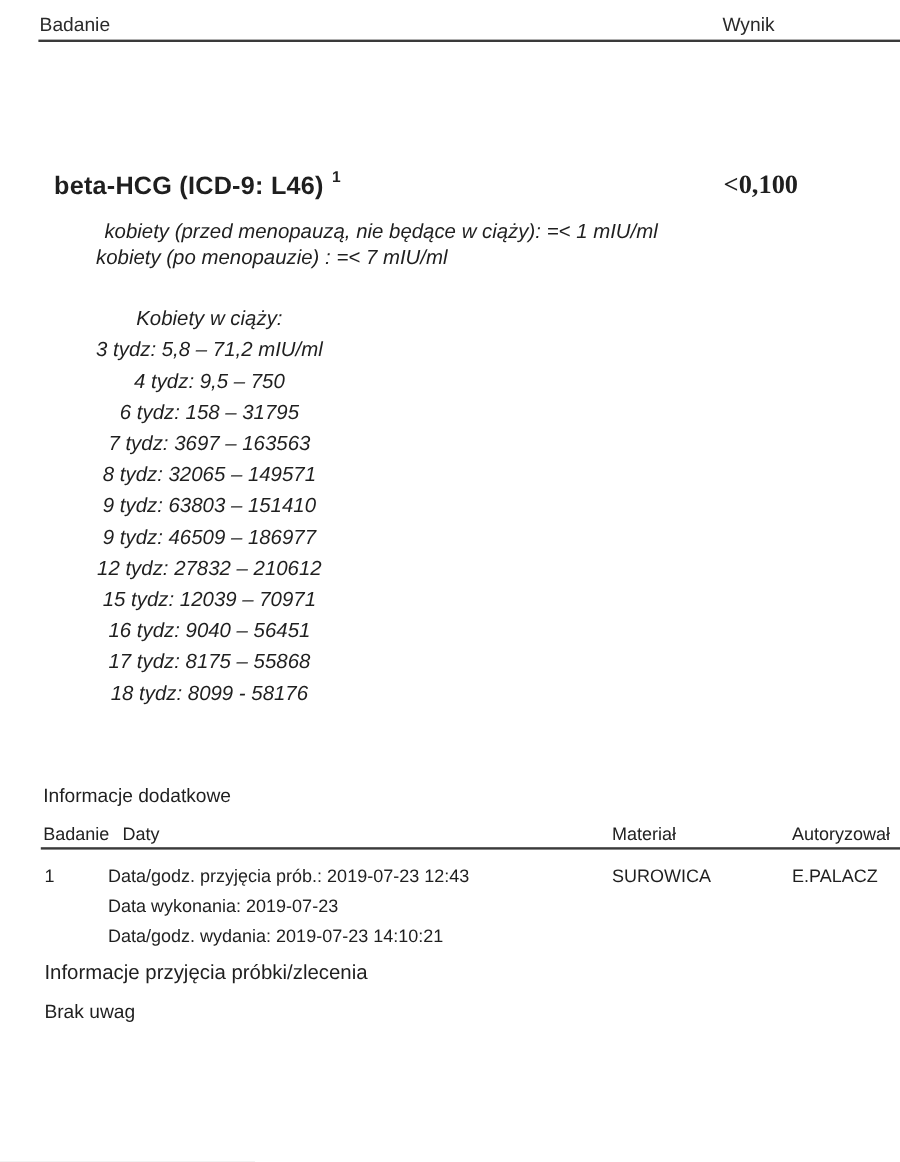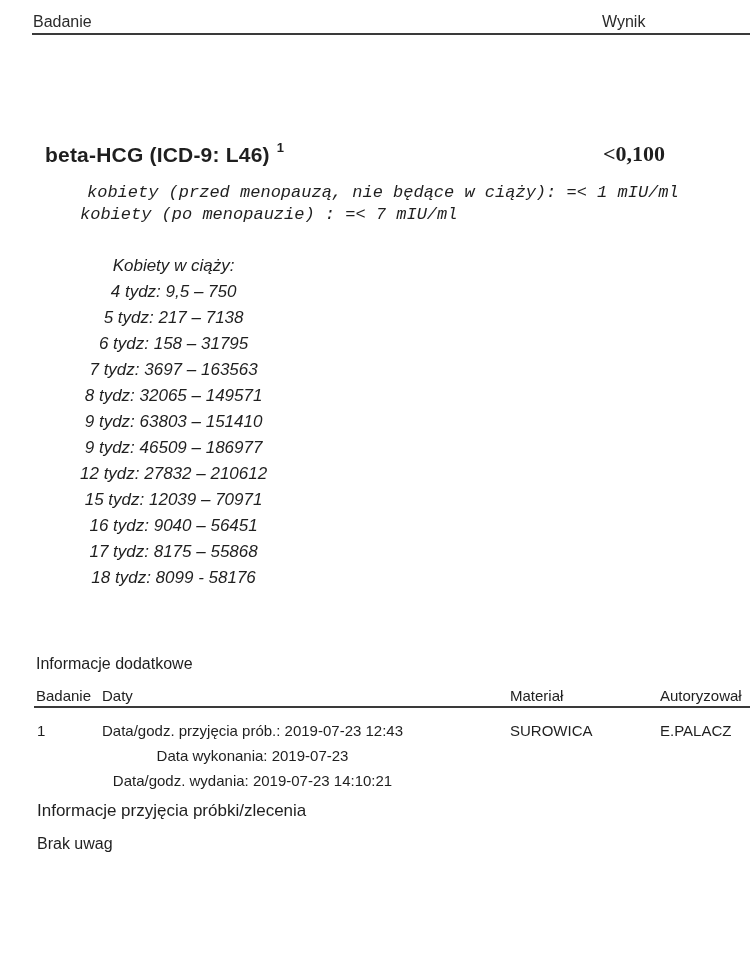--- a/index.html
+++ b/index.html
@@ -11,21 +11,21 @@
     overflow:hidden;
     font-family:"Liberation Sans", sans-serif;
     color:#1f1f1f;
   }
   .abs{position:absolute;white-space:nowrap;}
   .col-head{font-size:16px;color:#2a2a2a;}
   .rule{position:absolute;background:#3a3a3a;}
   .test-name{font-size:21px;font-weight:bold;letter-spacing:.2px;}
   .test-sup{font-size:13px;font-weight:bold;vertical-align:10px;margin-left:7px;}
   .result-val{font-family:"Liberation Serif", serif;font-size:22px;font-weight:bold;}
-  .ref-line{font-size:17px;font-style:italic;line-height:22px;font-family:Liberation Mono, monospace;}
+  .ref-line{font-size:17px;font-style:italic;line-height:22px;}
   .preg-block{font-size:17px;font-style:italic;line-height:26px;}
   .section-title{font-size:16px;}
   .tbl-head{font-size:15px;color:#222;}
   .tbl-cell{font-size:15px;line-height:25px;}
   .sample-title{font-size:17px;}
   .note{font-size:16px;}
   .footer-note{font-size:11px;font-weight:600;letter-spacing:.1px;color:#222;}
 </style>
 </head>
 <body>
@@ -39,22 +39,22 @@
   <div class="abs" style="left:45px;top:140px;">
     <span class="test-name">beta-HCG (ICD-9: L46)</span><span class="test-sup">1</span>
   </div>
   <div class="abs result-val" style="left:603px;top:141px;">&lt;0,100</div>
 
   <div class="abs ref-line" style="left:87px;top:182px;">kobiety (przed menopauzą, nie będące w ciąży): =&lt; 1 mIU/ml</div>
   <div class="abs ref-line" style="left:80px;top:204px;">kobiety (po menopauzie) : =&lt; 7 mIU/ml</div>
 
   <div class="abs preg-block" style="left:80px;top:253px;text-align:center;">
     <div>Kobiety w ciąży:</div>
+    <div>3 tydz: 5,8 – 71,2 mIU/ml</div>
     <div>4 tydz: 9,5 – 750</div>
-    <div>5 tydz: 217 – 7138</div>
     <div>6 tydz: 158 – 31795</div>
     <div>7 tydz: 3697 – 163563</div>
     <div>8 tydz: 32065 – 149571</div>
     <div>9 tydz: 63803 – 151410</div>
     <div>9 tydz: 46509 – 186977</div>
     <div>12 tydz: 27832 – 210612</div>
     <div>15 tydz: 12039 – 70971</div>
     <div>16 tydz: 9040 – 56451</div>
     <div>17 tydz: 8175 – 55868</div>
     <div>18 tydz: 8099 - 58176</div>
@@ -62,21 +62,21 @@
 
   <div class="abs section-title" style="left:36px;top:655px;">Informacje dodatkowe</div>
 
   <div class="abs tbl-head" style="left:36px;top:687px;">Badanie</div>
   <div class="abs tbl-head" style="left:102px;top:687px;">Daty</div>
   <div class="abs tbl-head" style="left:510px;top:687px;">Materiał</div>
   <div class="abs tbl-head" style="left:660px;top:687px;">Autoryzował</div>
   <div class="rule" style="left:34px;top:706px;width:716px;height:2px;"></div>
 
   <div class="abs tbl-cell" style="left:37px;top:718px;">1</div>
-  <div class="abs tbl-cell" style="left:102px;top:718px;text-align:center;">
+  <div class="abs tbl-cell" style="left:90px;top:718px;">
     <div>Data/godz. przyjęcia prób.: 2019-07-23 12:43</div>
     <div>Data wykonania: 2019-07-23</div>
     <div>Data/godz. wydania: 2019-07-23 14:10:21</div>
   </div>
   <div class="abs tbl-cell" style="left:510px;top:718px;">SUROWICA</div>
   <div class="abs tbl-cell" style="left:660px;top:718px;">E.PALACZ</div>
 
   <div class="abs sample-title" style="left:37px;top:801px;">Informacje przyjęcia próbki/zlecenia</div>
   <div class="abs note" style="left:37px;top:835px;">Brak uwag</div>
 

